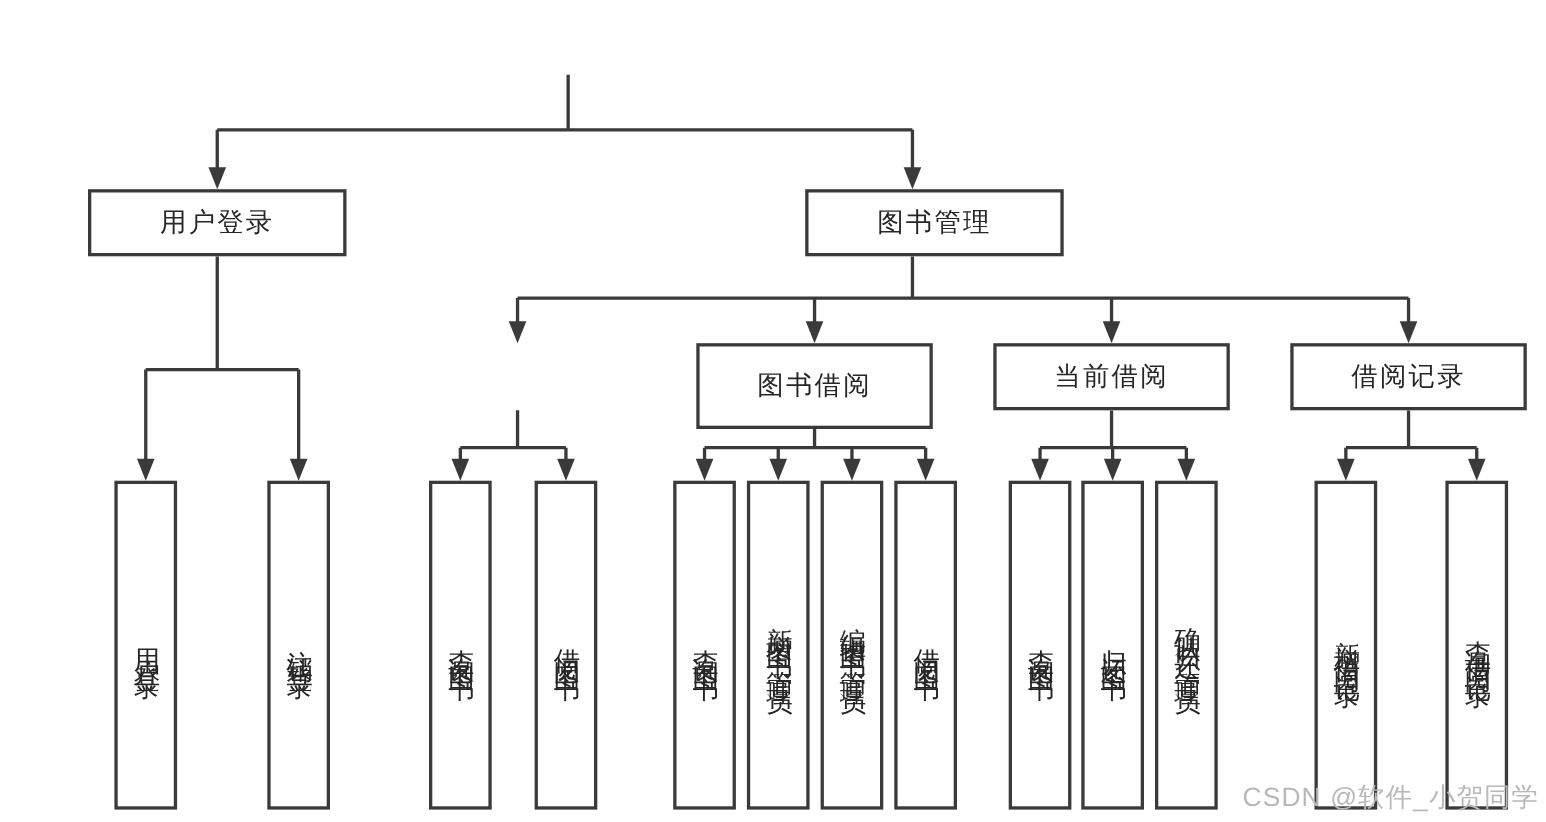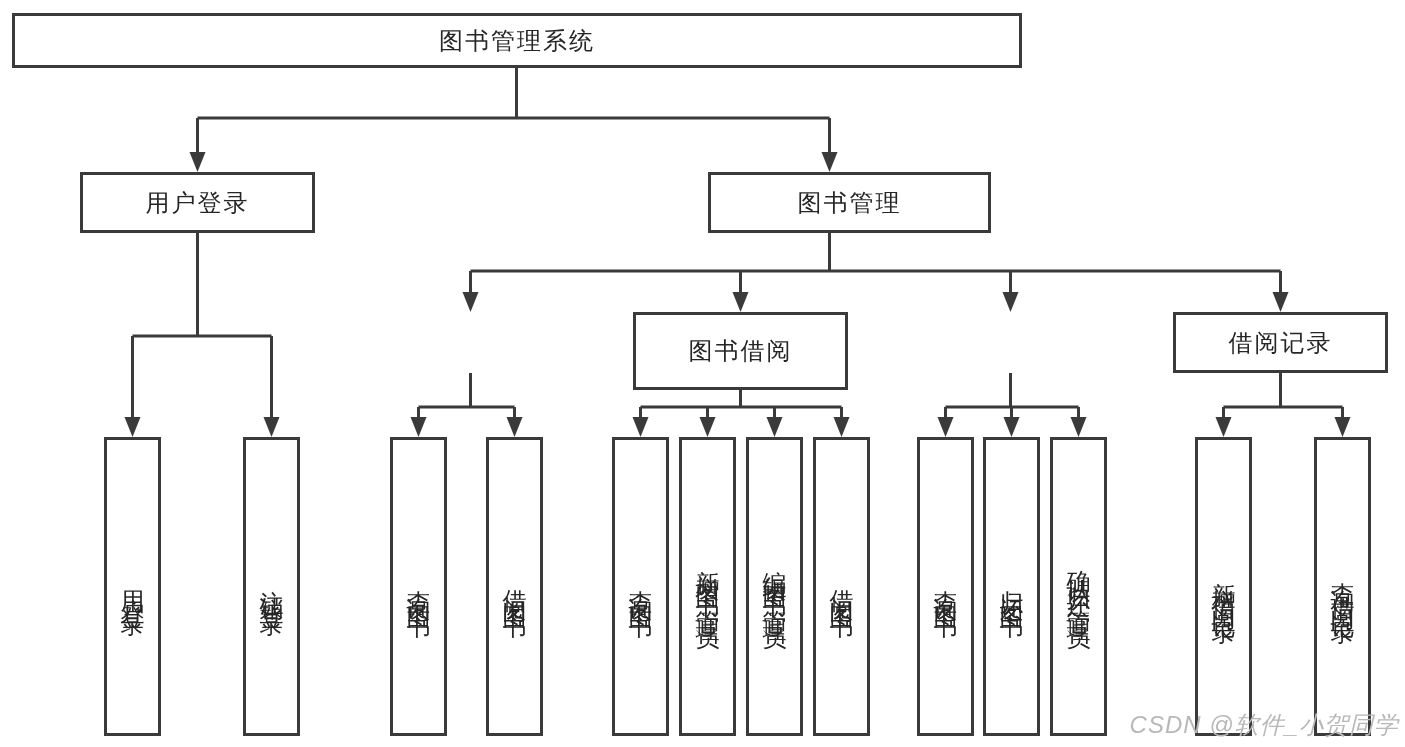--- a/index.html
+++ b/index.html
@@ -43,21 +43,20 @@
     white-space:normal;
   }
   .watermark{
     position:absolute;
     right:6px;bottom:6px;
     font-size:24px;
     color:var(--wm);
     letter-spacing:1px;
     z-index:5;
     pointer-events:none;
-    font-style:italic;
   }
 </style>
 </head>
 <body>
 
 <div class="canvas">
 
   <svg class="connectors" viewBox="0 0 1405 747">
     <g>
       <path class="wire" d="M516.5,68 V118 M197.5,118 H829.5 M197.5,118 V154 M829.5,118 V154"></path>
@@ -94,26 +93,26 @@
       <polygon class="arrow" points="1003.5,417 1019.5,417 1011.5,437"></polygon>
       <polygon class="arrow" points="1070.5,417 1086.5,417 1078.5,437"></polygon>
     </g>
     <g>
       <path class="wire" d="M1280.5,373 V407 M1223.5,407 H1342.5 M1223.5,407 V419 M1342.5,407 V419"></path>
       <polygon class="arrow" points="1215.5,417 1231.5,417 1223.5,437"></polygon>
       <polygon class="arrow" points="1334.5,417 1350.5,417 1342.5,437"></polygon>
     </g>
   </svg>
 
-  <div class="node" style="left:12px;top:13px;width:1010px;height:55px">图书管理系统</div>
 
   <div class="node" style="left:80px;top:172px;width:235px;height:61px">用户登录</div>
-  <div class="node" style="left:708px;top:172px;width:283px;height:61px">图书管理</div>
+  <div class="node" style="left:732px;top:172px;width:235px;height:61px">图书管理</div>
 
   <div class="node" style="left:633px;top:312px;width:215px;height:78px">图书借阅</div>
+  <div class="node" style="left:903px;top:312px;width:215px;height:61px">当前借阅</div>
   <div class="node" style="left:1173px;top:312px;width:215px;height:61px">借阅记录</div>
 
   <div class="node leaf" style="left:104px;top:437px;width:57px;height:299px">用户登录</div>
   <div class="node leaf" style="left:243px;top:437px;width:57px;height:299px">注销登录</div>
 
   <div class="node leaf" style="left:390px;top:437px;width:57px;height:299px">查询图书</div>
   <div class="node leaf" style="left:486px;top:437px;width:57px;height:299px">借阅图书</div>
 
   <div class="node leaf" style="left:612px;top:437px;width:57px;height:299px">查询图书</div>
   <div class="node leaf" style="left:679px;top:437px;width:57px;height:299px">新增图书（管理员）</div>

